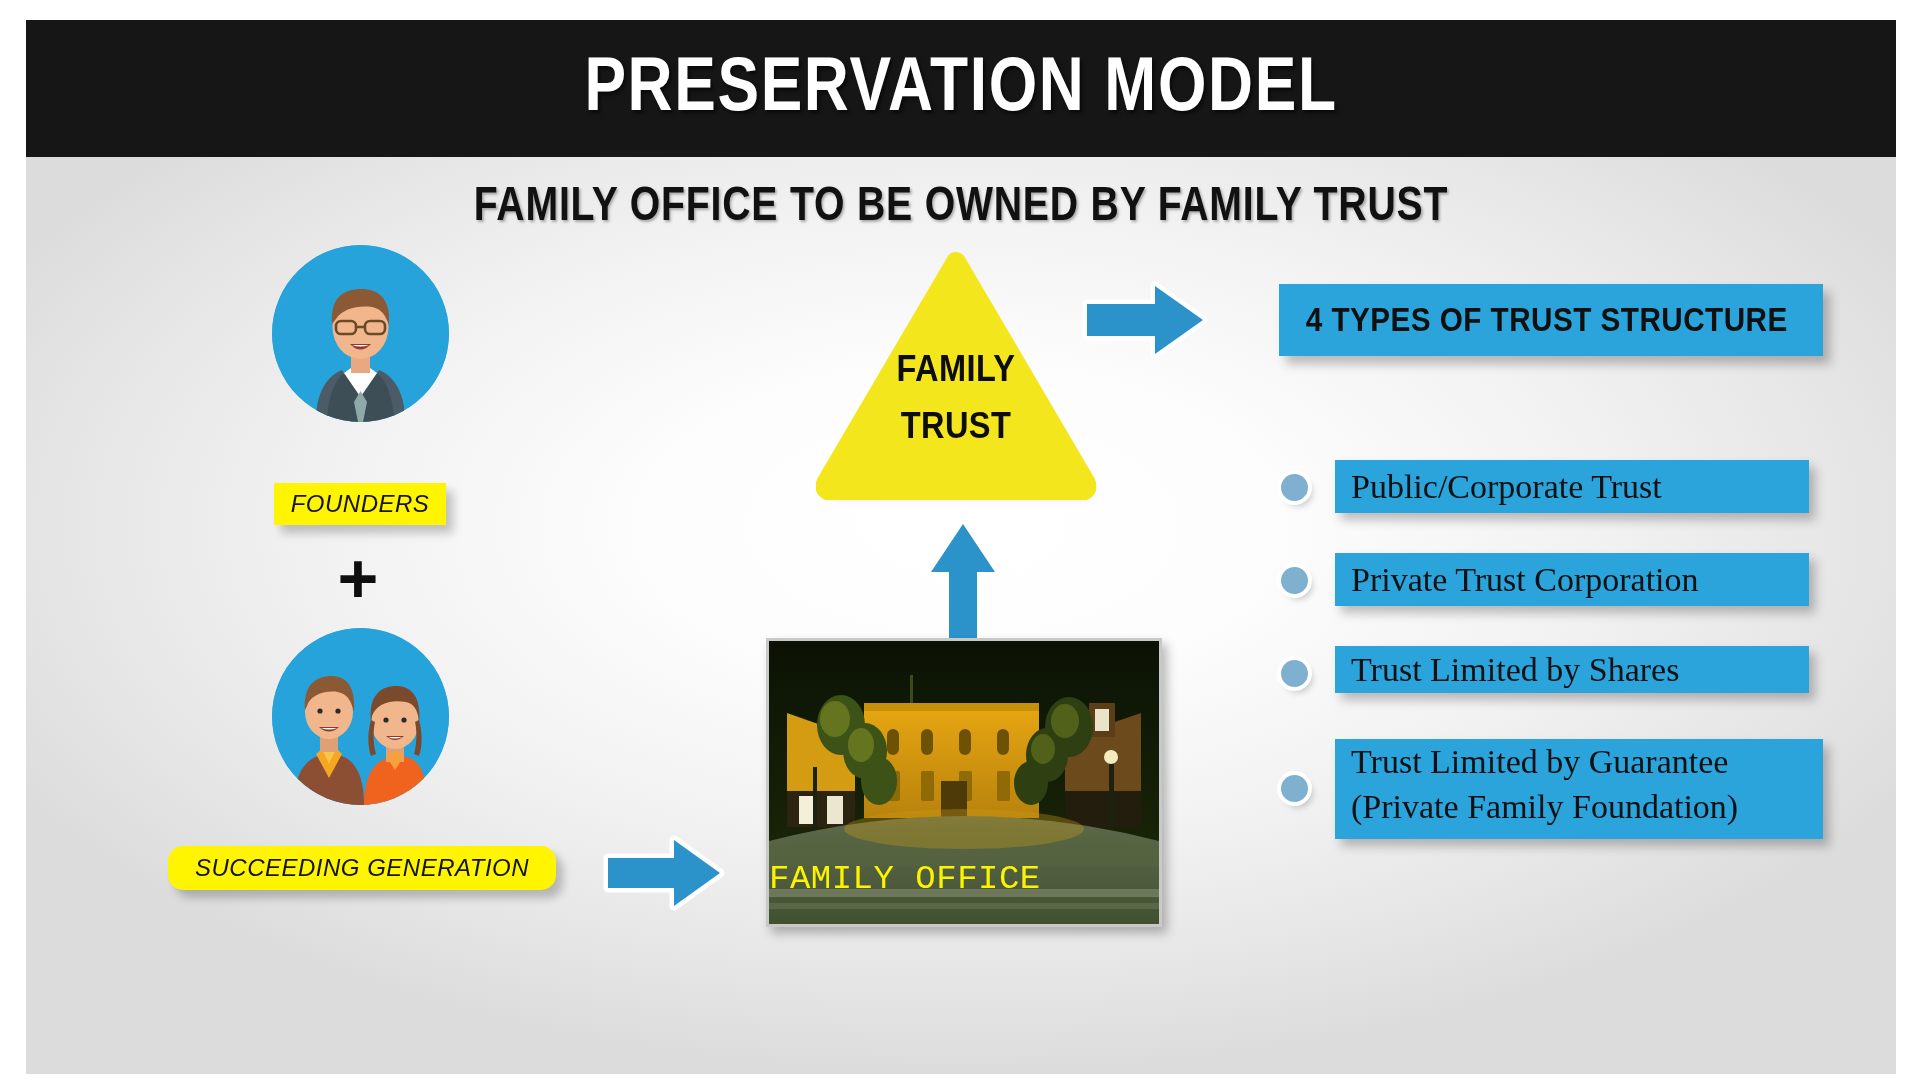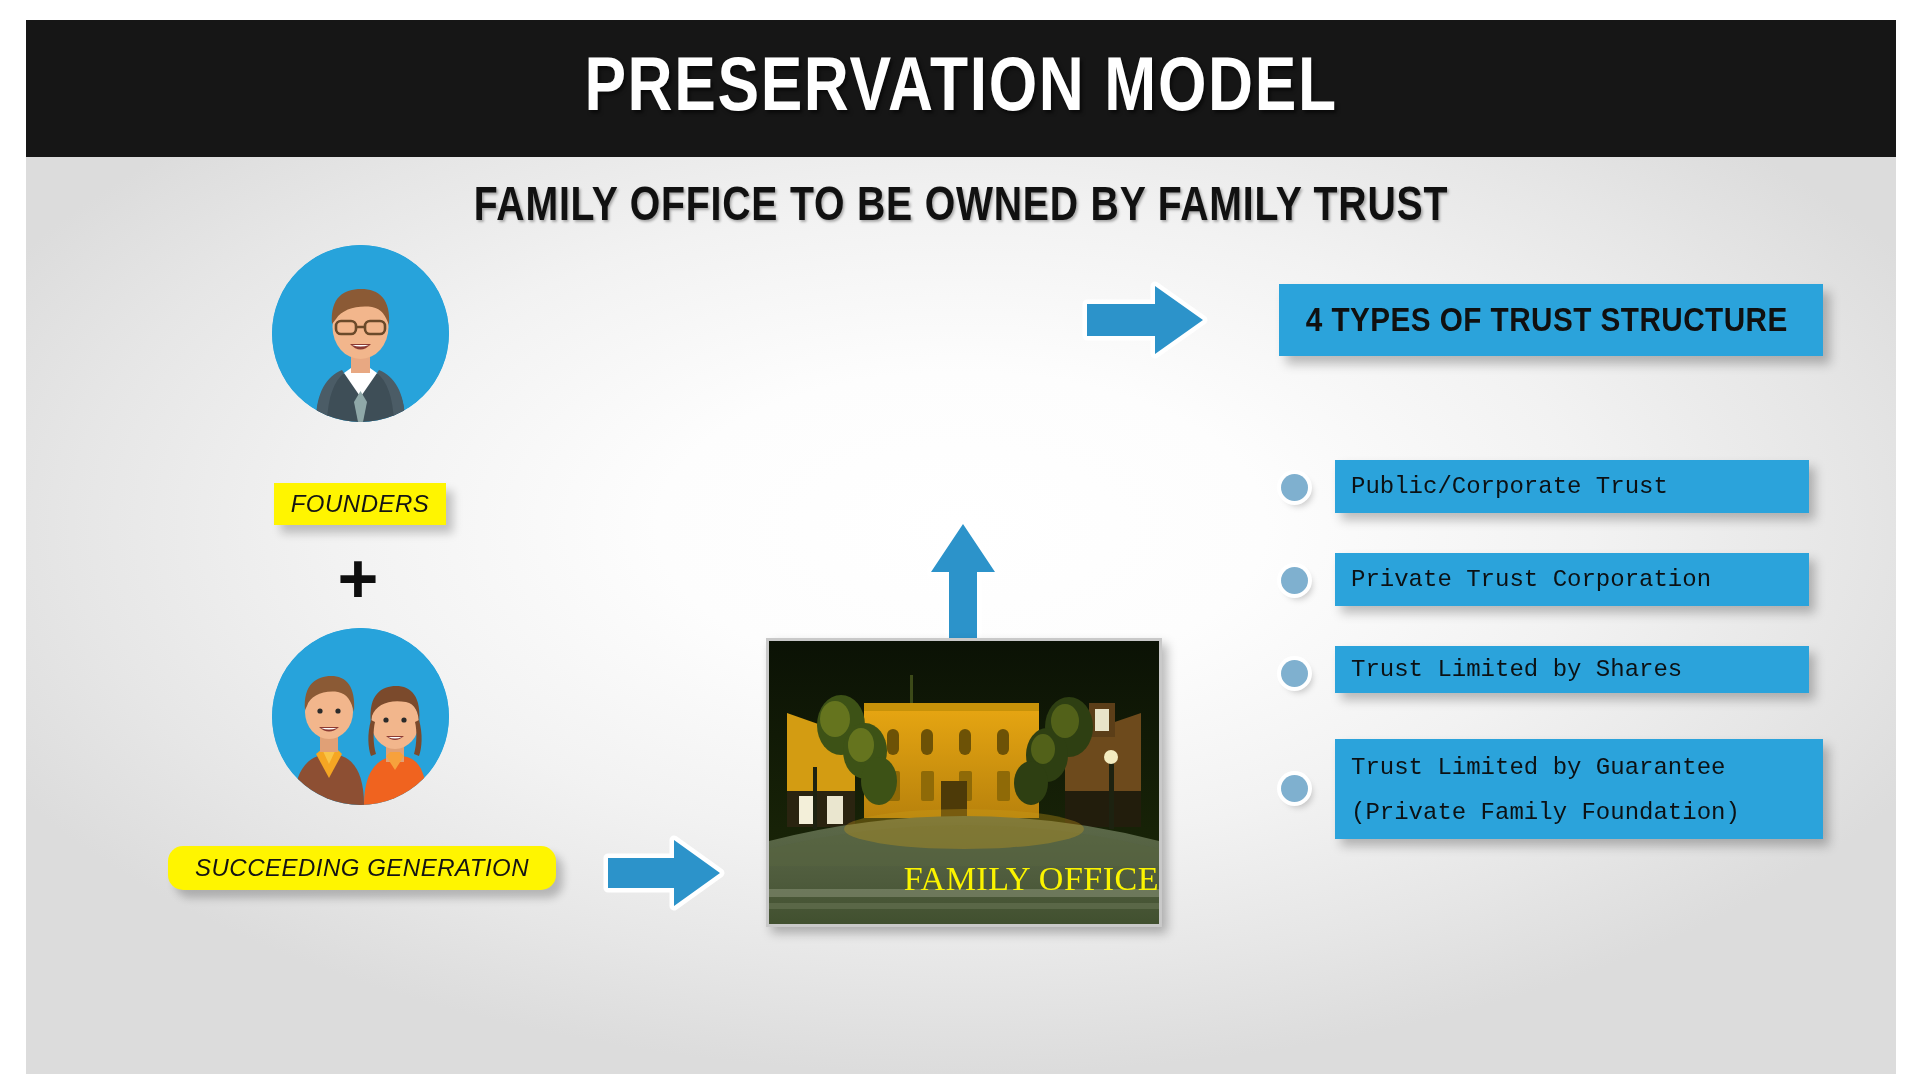--- a/index.html
+++ b/index.html
@@ -151,23 +151,23 @@
     border: 3px solid #c9c9c9;
     box-shadow: 5px 6px 10px rgba(0,0,0,0.27);
     overflow: hidden;
     background: #0a0d05;
   }
   #office-caption {
     position: absolute;
     left: 0;
     bottom: 26px;
     width: 100%;
-    text-align: right;
+    text-align: left;
     color: #fbf400;
-    font-family: Liberation Serif, serif;
+    font-family: Liberation Mono, monospace;
     font-size: 34px;
     letter-spacing: 0.5px;
   }
 
   
   #structure-header {
     position: absolute;
     left: 1253px;
     top: 264px;
     width: 544px;
@@ -202,40 +202,40 @@
     left: 54px;
     background: #2ba3db;
     box-shadow: 6px 7px 10px rgba(0,0,0,0.25);
     display: flex;
     align-items: center;
     padding-left: 16px;
     box-sizing: border-box;
   }
   .trust-bar span {
     color: #0c1114;
-    font-family: Liberation Mono, monospace;
-    font-size: 24px;
+    font-family: Liberation Serif, serif;
+    font-size: 34px;
     line-height: 45px;
   }
 
   #trust-item-0 { left: 1255px; top: 440px; }
   #trust-item-0 .trust-bullet { top: 14px; }
   #trust-item-0 .trust-bar { top: 0; width: 474px; height: 53px; }
 
   #trust-item-1 { left: 1255px; top: 533px; }
   #trust-item-1 .trust-bullet { top: 14px; }
   #trust-item-1 .trust-bar { top: 0; width: 474px; height: 53px; text-align: right; }
 
   #trust-item-2 { left: 1255px; top: 626px; }
   #trust-item-2 .trust-bullet { top: 14px; }
   #trust-item-2 .trust-bar { top: 0; width: 474px; height: 47px; }
 
   #trust-item-3 { left: 1255px; top: 719px; }
   #trust-item-3 .trust-bullet { top: 36px; }
-  #trust-item-3 .trust-bar { top: 0; width: 488px; height: 100px; align-items: flex-start; padding-top: 6px; }
+  #trust-item-3 .trust-bar { top: 0; width: 488px; height: 100px; align-items: flex-start; padding-top: 0; }
 </style>
 </head>
 <body>
 
 <div id="slide">
 
   <div id="header-band"></div>
   <div id="title">PRESERVATION MODEL</div>
   <div id="subtitle">FAMILY OFFICE TO BE OWNED BY FAMILY TRUST</div>
 
@@ -294,20 +294,32 @@
       <path d="M47 99 Q57 108 67 99 Z" fill="#8c3a32"></path>
       <path d="M49 100 Q57 103 65 100 Z" fill="#ffffff"></path>
       <circle cx="48" cy="83" r="2.6" fill="#2b2b2b"></circle>
       <circle cx="66" cy="83" r="2.6" fill="#2b2b2b"></circle>
     </svg>
   </div>
   <div class="ylabel" id="label-succeeding">
     <span>SUCCEEDING GENERATION</span>
   </div>
 
+  <div id="family-trust">
+    <svg class="tri-shadow" viewBox="0 0 280 248">
+      <path d="M140 10 L268 228 Q276 240 258 240 L22 240 Q4 240 12 228 Z" fill="#9b9b9b"></path>
+    </svg>
+    <svg class="tri" viewBox="0 0 280 248">
+      <path d="M140 10 L268 228 Q276 240 258 240 L22 240 Q4 240 12 228 Z" fill="#f4e61c" stroke="#f4e61c" stroke-width="20" stroke-linejoin="round"></path>
+    </svg>
+    <div id="trust-text">
+      <div>FAMILY</div>
+      <div>TRUST</div>
+    </div>
+  </div>
 
   <div class="arrow" id="arrow-right-top">
     <svg viewBox="0 0 130 84" width="130" height="84">
       <path d="M6 26 L74 26 L74 8 L122 42 L74 76 L74 58 L6 58 Z" fill="#2689c0" stroke="#ffffff" stroke-width="9" stroke-linejoin="round"></path>
       <path d="M6 26 L74 26 L74 8 L122 42 L74 76 L74 58 L6 58 Z" fill="#2c93ca"></path>
     </svg>
   </div>
 
   <div class="arrow" id="arrow-up">
     <svg viewBox="0 0 78 128" width="78" height="128">

